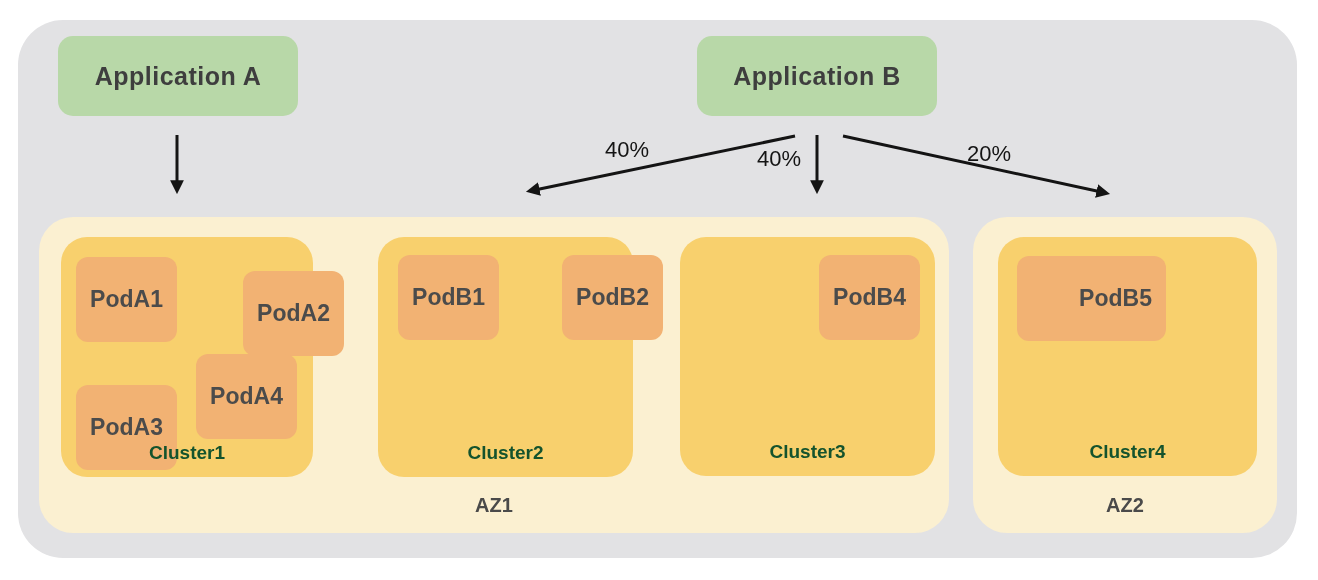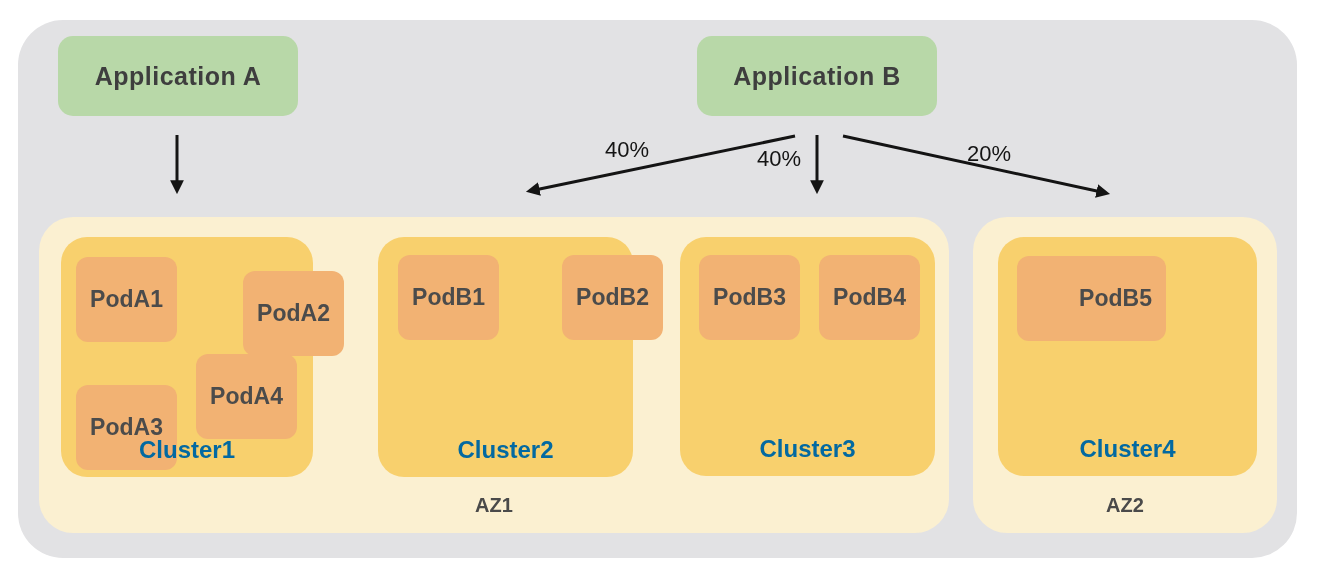--- a/index.html
+++ b/index.html
@@ -70,23 +70,23 @@
   .cluster-1 { left: 22px;  width: 252px; height: 240px; }
   .cluster-2 { left: 339px; width: 255px; height: 240px; }
   .cluster-3 { left: 641px; width: 255px; height: 239px; }
   .cluster-4 { left: 25px;  width: 259px; height: 239px; }
   .cluster-label {
     position: absolute;
     bottom: 13px;
     left: 0;
     width: 100%;
     text-align: center;
-    font-size: 24px;
+    font-size: 19px;
     font-weight: 600;
-    color: #0369a1;
+    color: #14532d;
   }
 
   .pod {
     position: absolute;
     width: 101px;
     height: 85px;
     border-radius: 12px;
     background: #f2b273;
     display: flex;
     align-items: center;
@@ -164,21 +164,20 @@
       <div class="cluster-label">Cluster1</div>
     </div>
 
     <div class="cluster cluster-2">
       <div class="pod pod-b1">PodB1</div>
       <div class="pod pod-b2">PodB2</div>
       <div class="cluster-label">Cluster2</div>
     </div>
 
     <div class="cluster cluster-3">
-      <div class="pod pod-b3">PodB3</div>
       <div class="pod pod-b4">PodB4</div>
       <div class="cluster-label">Cluster3</div>
     </div>
 
     <div class="zone-label">AZ1</div>
   </div>
 
   <div class="zone zone-az2">
 
     <div class="cluster cluster-4">

